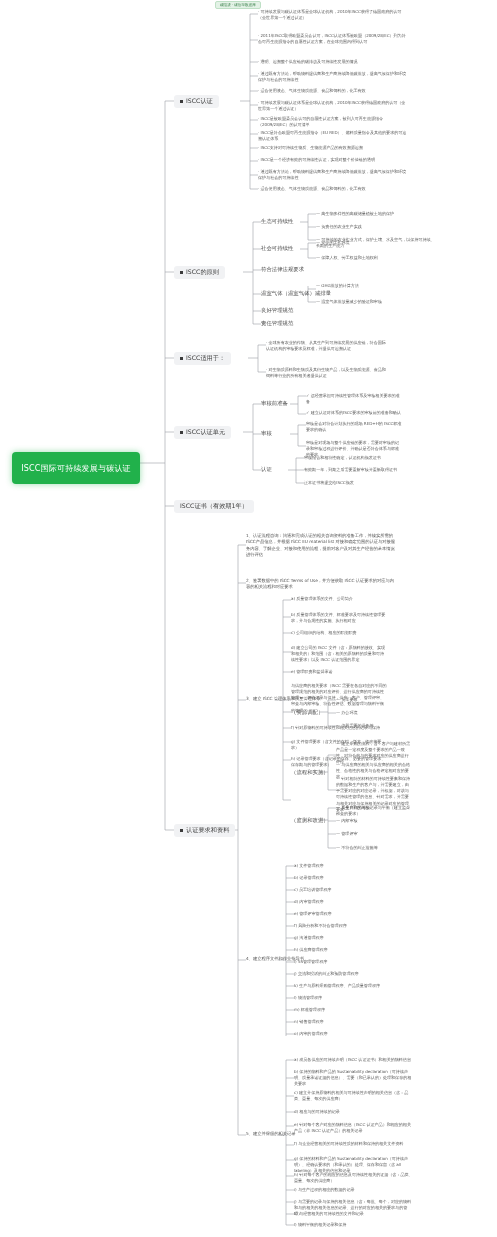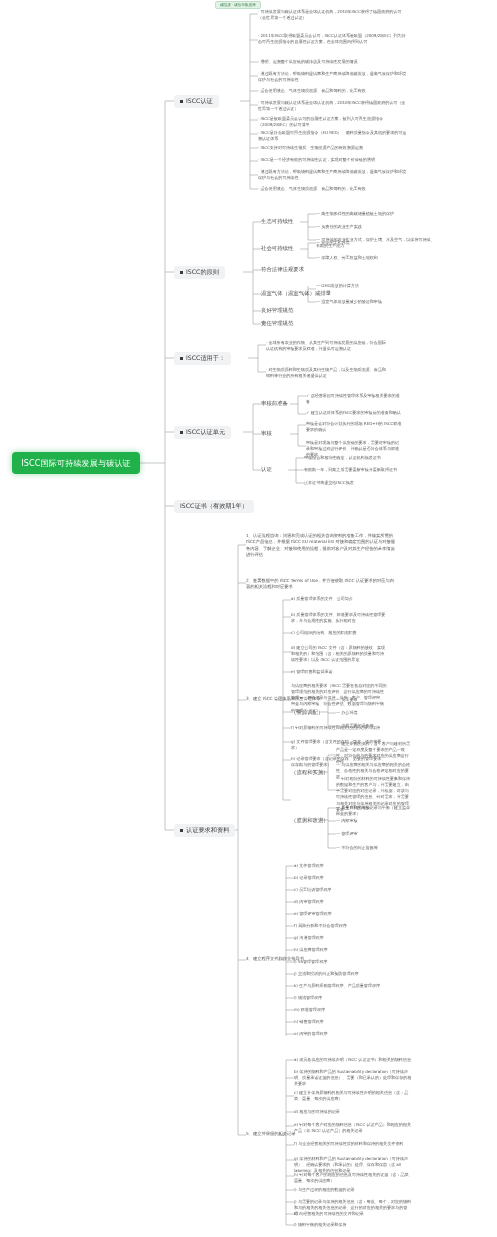--- a/index.html
+++ b/index.html
@@ -7,21 +7,21 @@
     width:497px;height:1237px;position:relative;overflow:hidden;
     font-family:"DejaVu Sans","Liberation Sans",sans-serif;
     color:#4a4a4a;
   }
   #canvas{position:absolute;inset:0;}
   svg.links{position:absolute;left:0;top:0;width:497px;height:1237px;pointer-events:none;}
   .node{position:absolute;box-sizing:border-box;}
 
   
   .root{
-    left:12px;top:452px;width:128px;height:22px;
+    left:12px;top:452px;width:128px;height:32px;
     background:#21b14b;border-radius:4px;
     display:flex;align-items:center;justify-content:center;
     color:#ffffff;font-size:8px;letter-spacing:.2px;white-space:nowrap;
     box-shadow:0 0 6px rgba(33,177,75,.45);
   }
 
   
   .l1{
     background:#f1f2f4;border-radius:3px;
     height:13px;display:flex;align-items:center;

